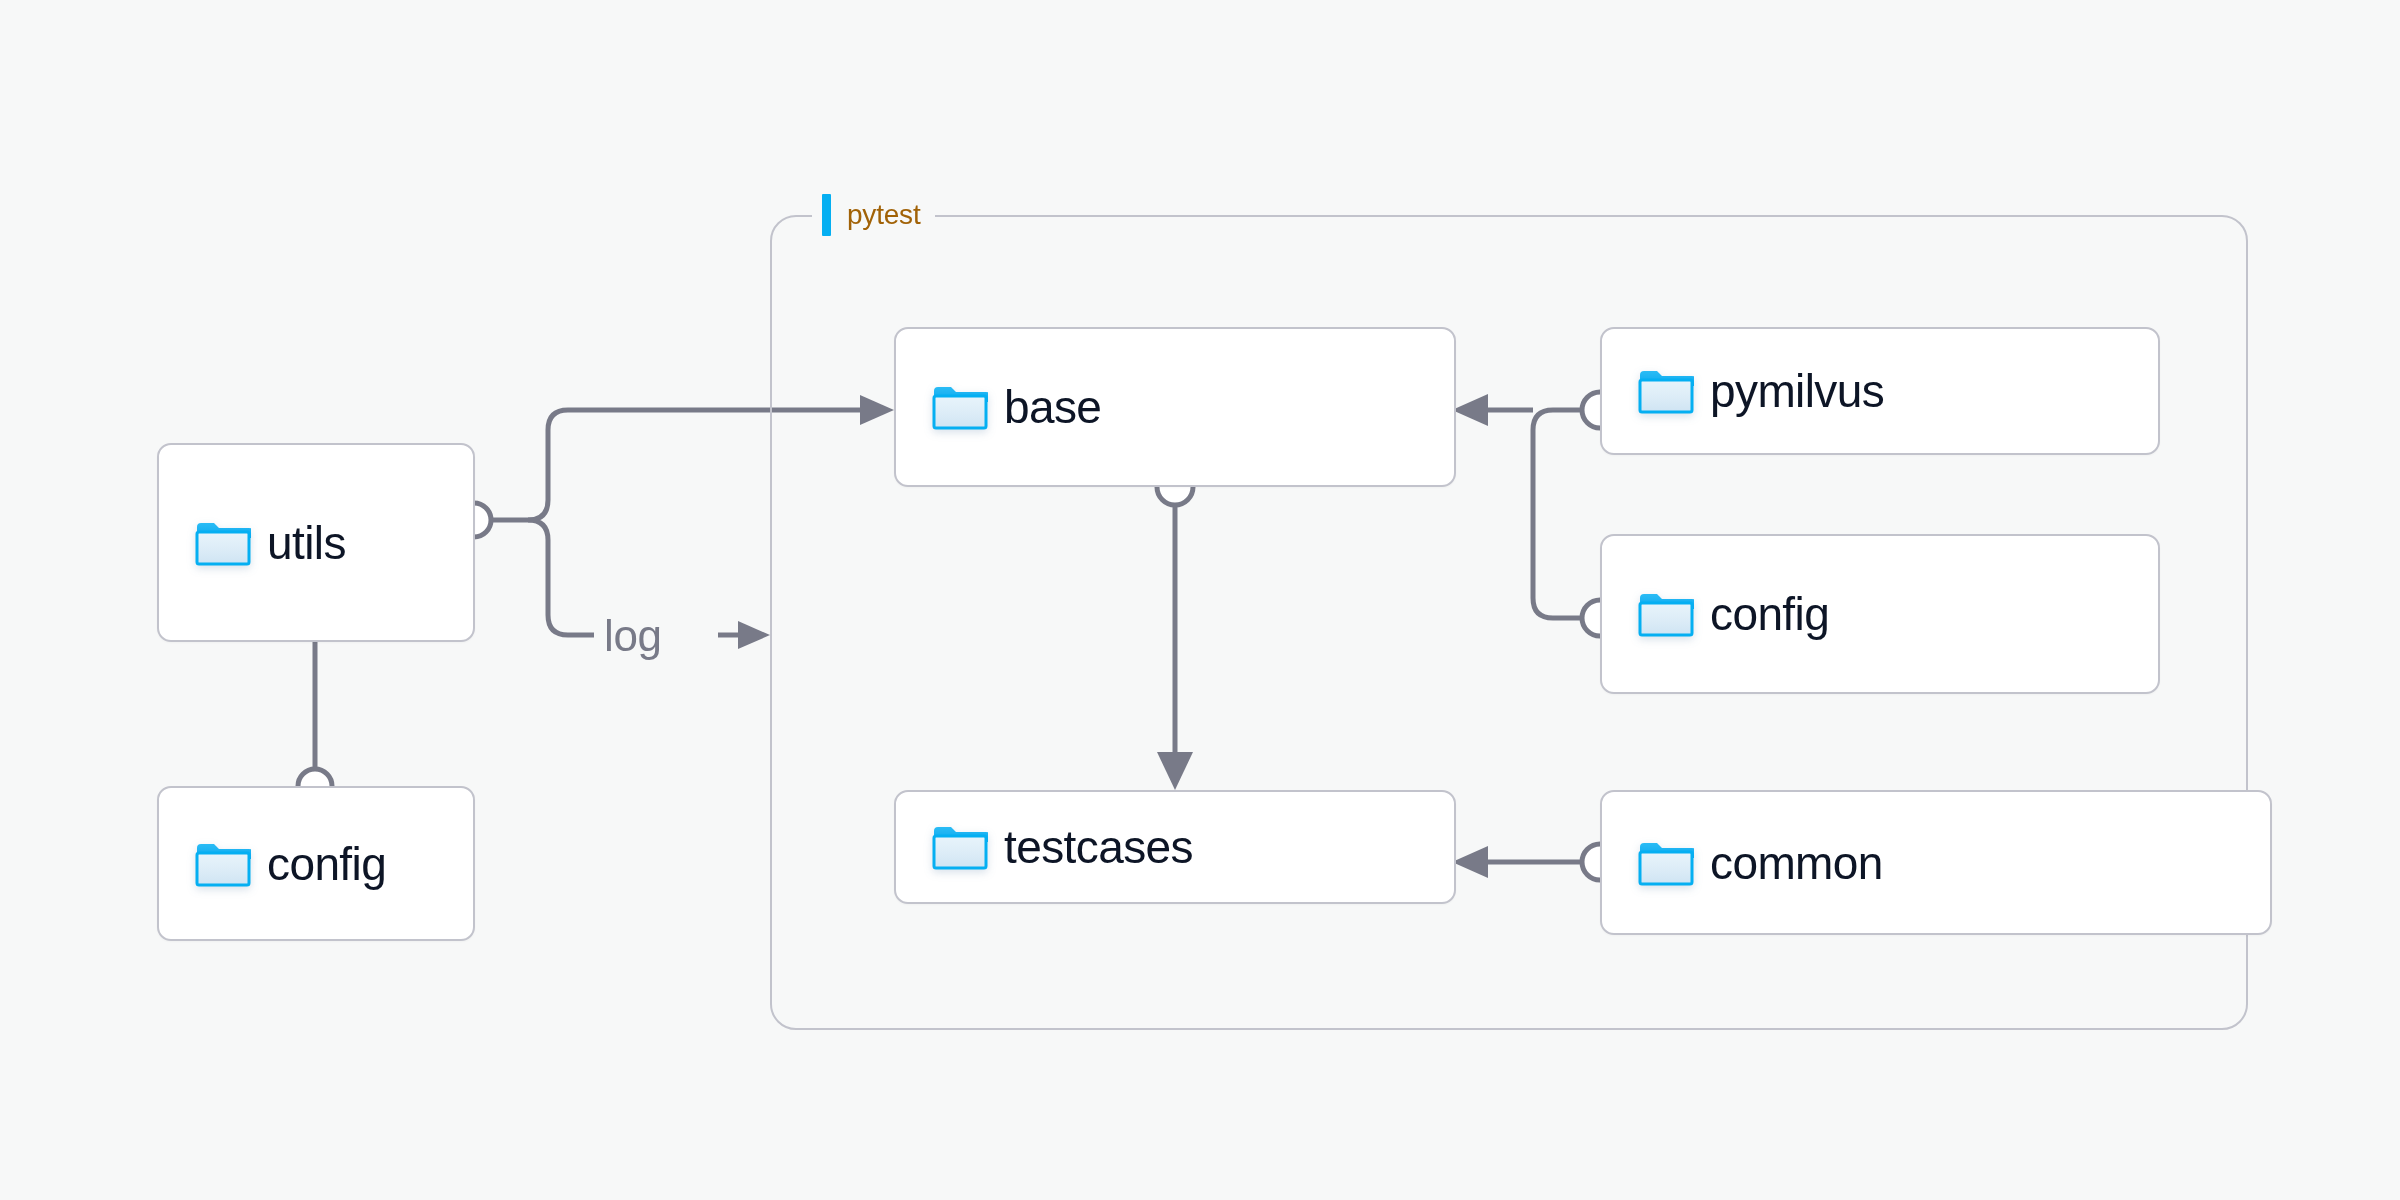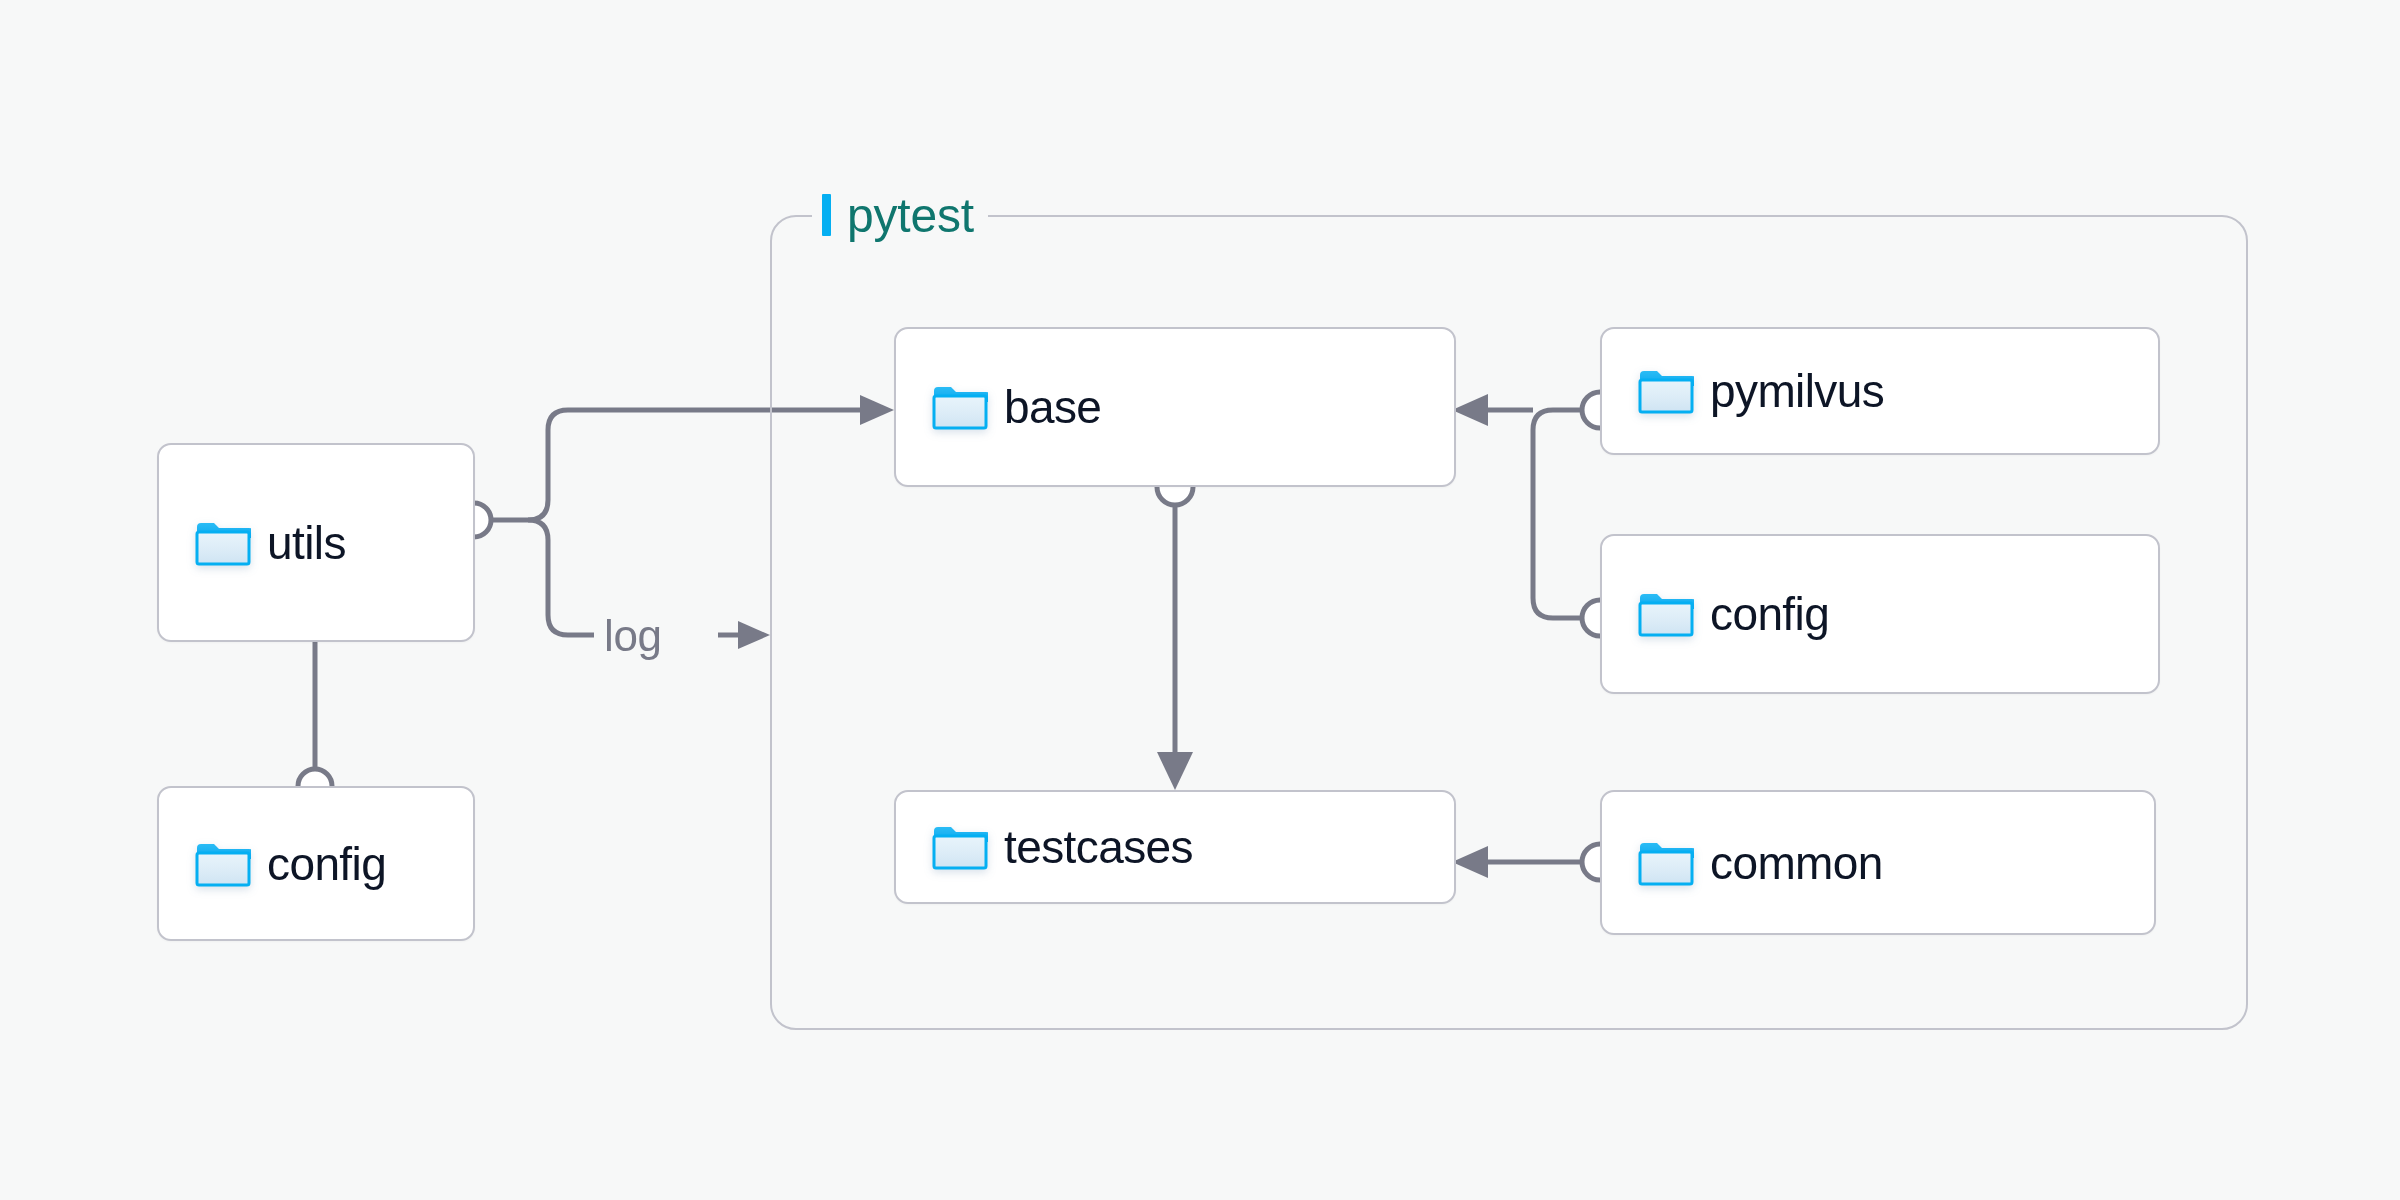--- a/index.html
+++ b/index.html
@@ -36,22 +36,22 @@
     height: 56px;
   }
   .group-label-bar {
     width: 9px;
     height: 42px;
     background: #05aff2;
     border-radius: 1px;
     flex: none;
   }
   .group-label-text {
-    font-size: 48px;
-    color: #0f766e;
+    font-size: 28px;
+    color: #a16207;
     letter-spacing: -0.2px;
     white-space: nowrap;
   }
   
   .node {
     position: absolute;
     box-sizing: border-box;
     background: #ffffff;
     border: 2px solid #c2c3cc;
     border-radius: 14px;
@@ -228,21 +228,21 @@
   <div class="node" style="left:1600px; top:534px; width:560px; height:160px;">
     <span class="folder-icon">
       <svg viewBox="0 0 56 48" width="56" height="48">
         <path d="M2 8 a4 4 0 0 1 4-4 h13 l5 5 h30 a4 4 0 0 1 4 4 v6 H2 Z" fill="url(#folderTab)"></path>
         <rect x="2" y="13" width="52" height="32" rx="2" fill="url(#folderBody)" stroke="#05aff2" stroke-width="3"></rect>
       </svg>
     </span>
     <span class="node-label">config</span>
   </div>
 
-  <div class="node" style="left:1600px; top:790px; width:556px; height:145px;">
+  <div class="node" style="left:1600px; top:790px; width:672px; height:145px;">
     <span class="folder-icon">
       <svg viewBox="0 0 56 48" width="56" height="48">
         <path d="M2 8 a4 4 0 0 1 4-4 h13 l5 5 h30 a4 4 0 0 1 4 4 v6 H2 Z" fill="url(#folderTab)"></path>
         <rect x="2" y="13" width="52" height="32" rx="2" fill="url(#folderBody)" stroke="#05aff2" stroke-width="3"></rect>
       </svg>
     </span>
     <span class="node-label">common</span>
   </div>
 
 </div>

